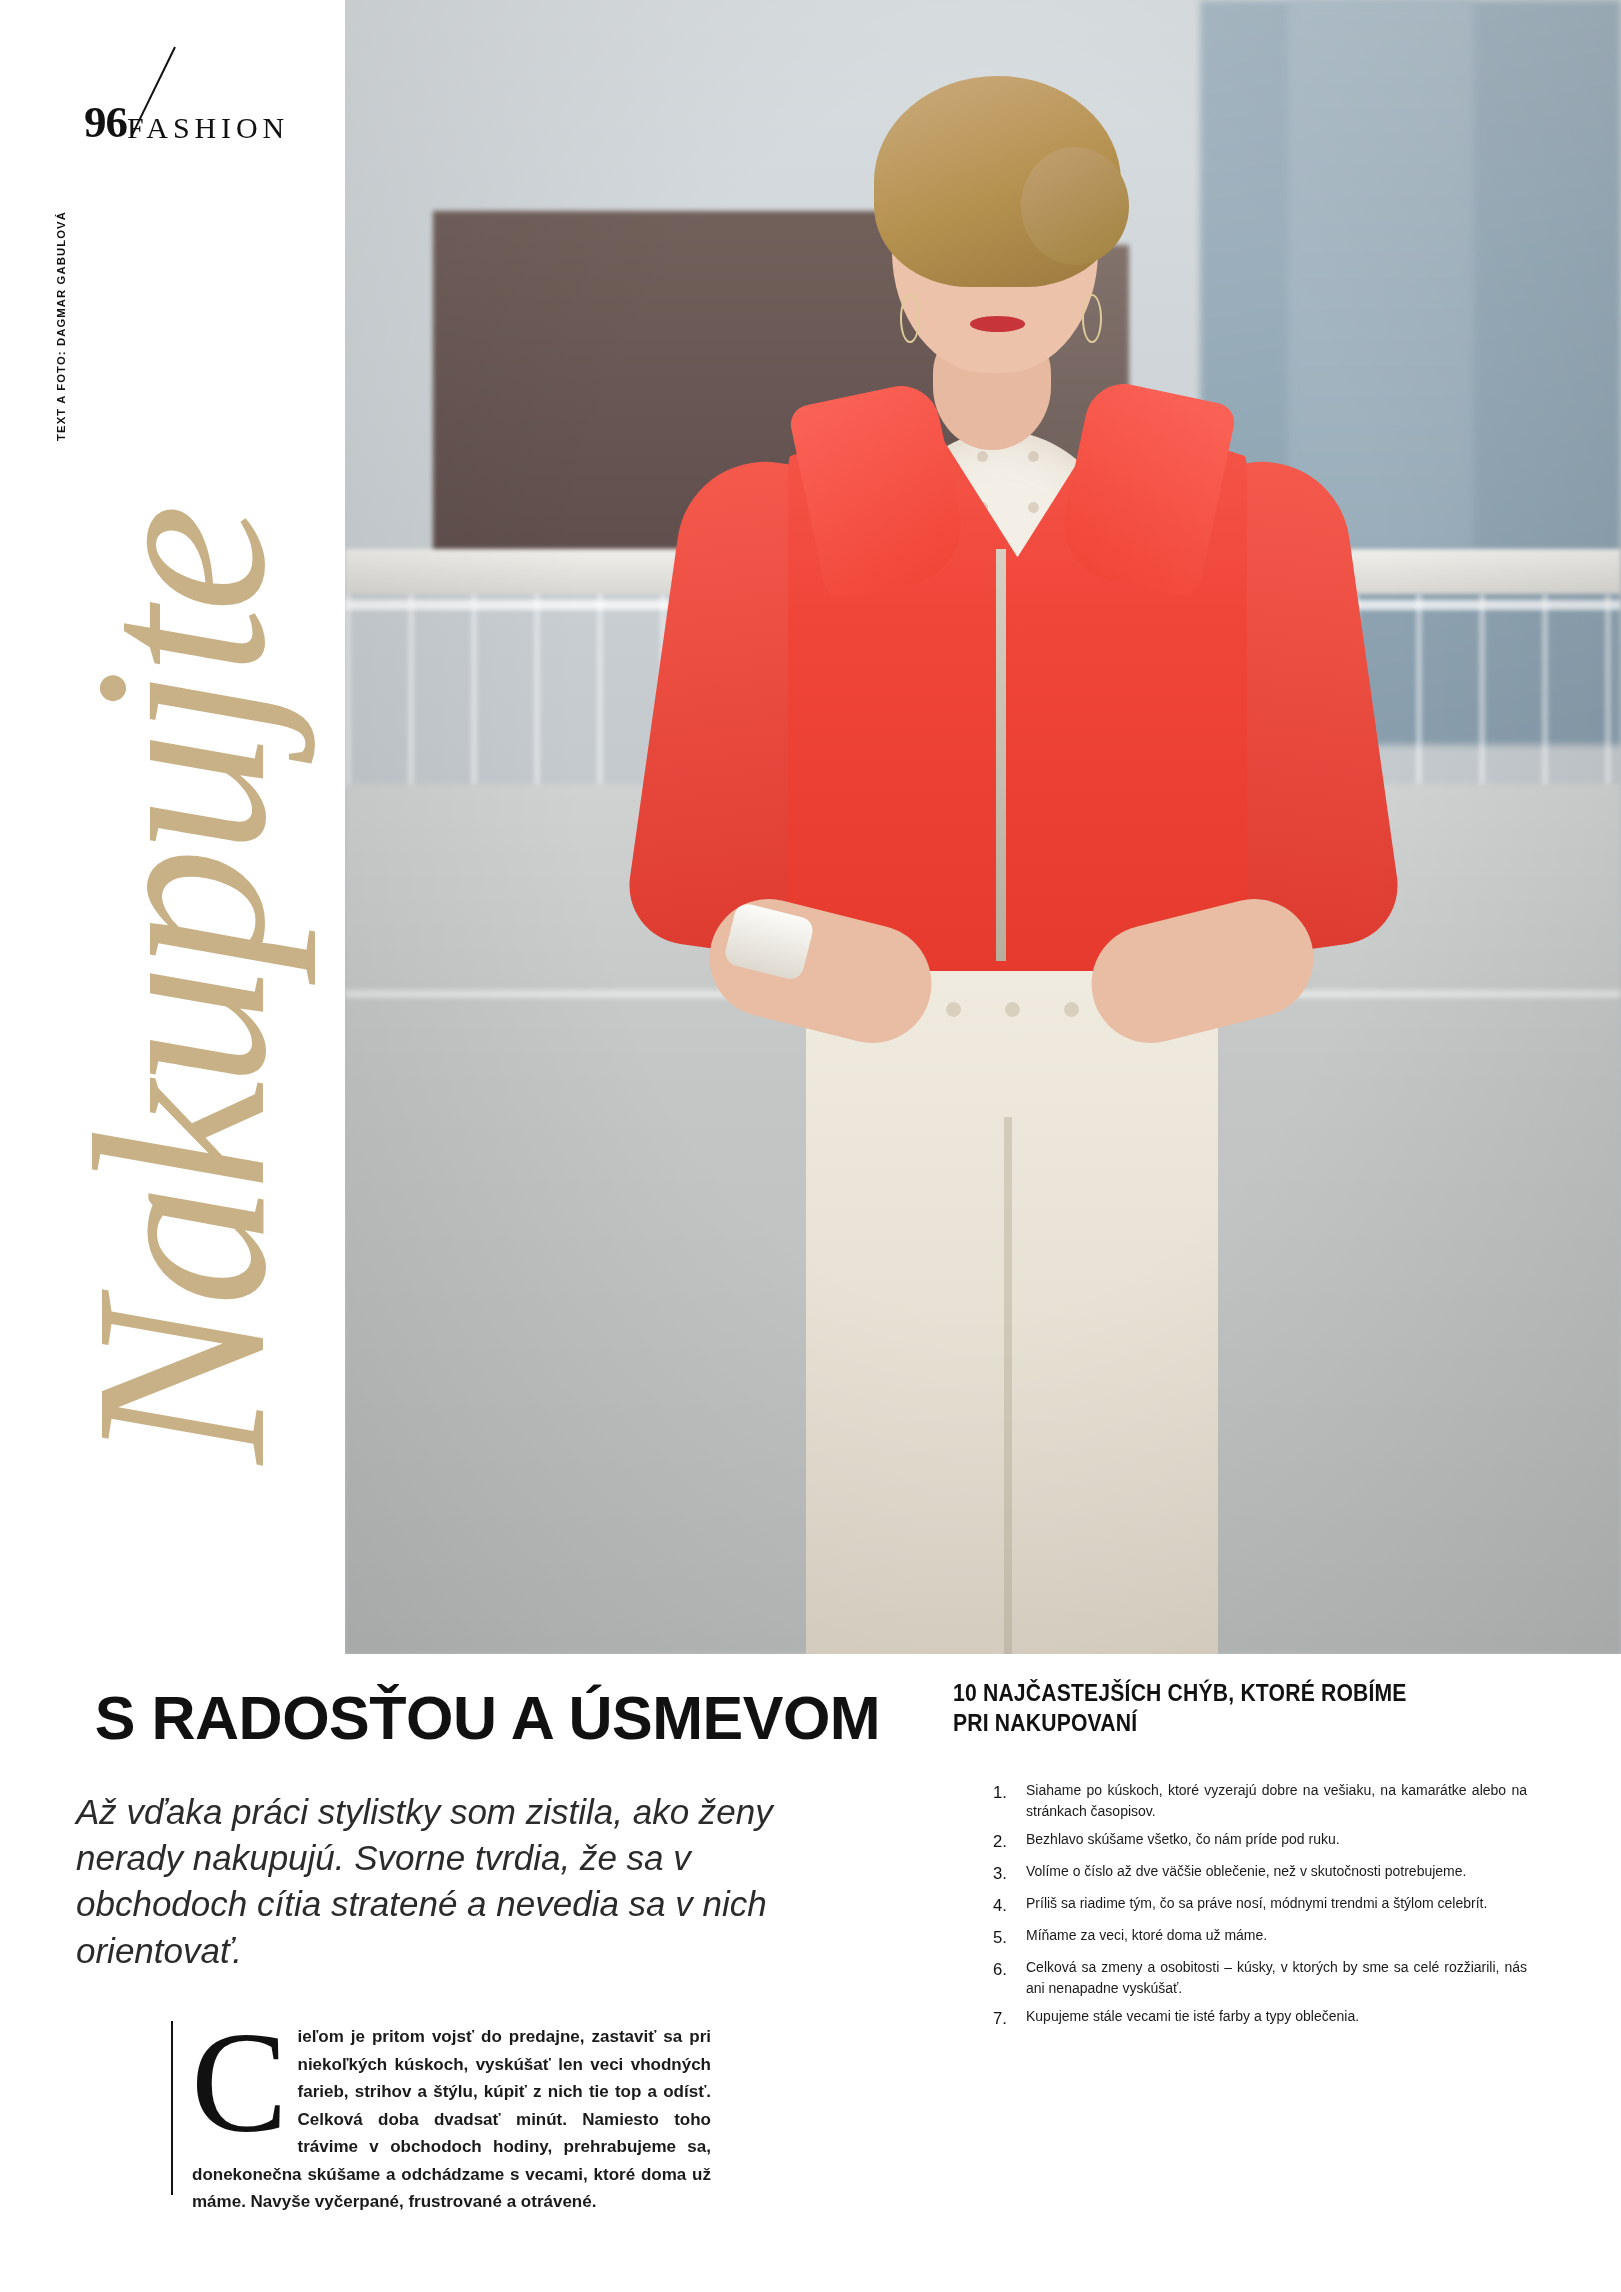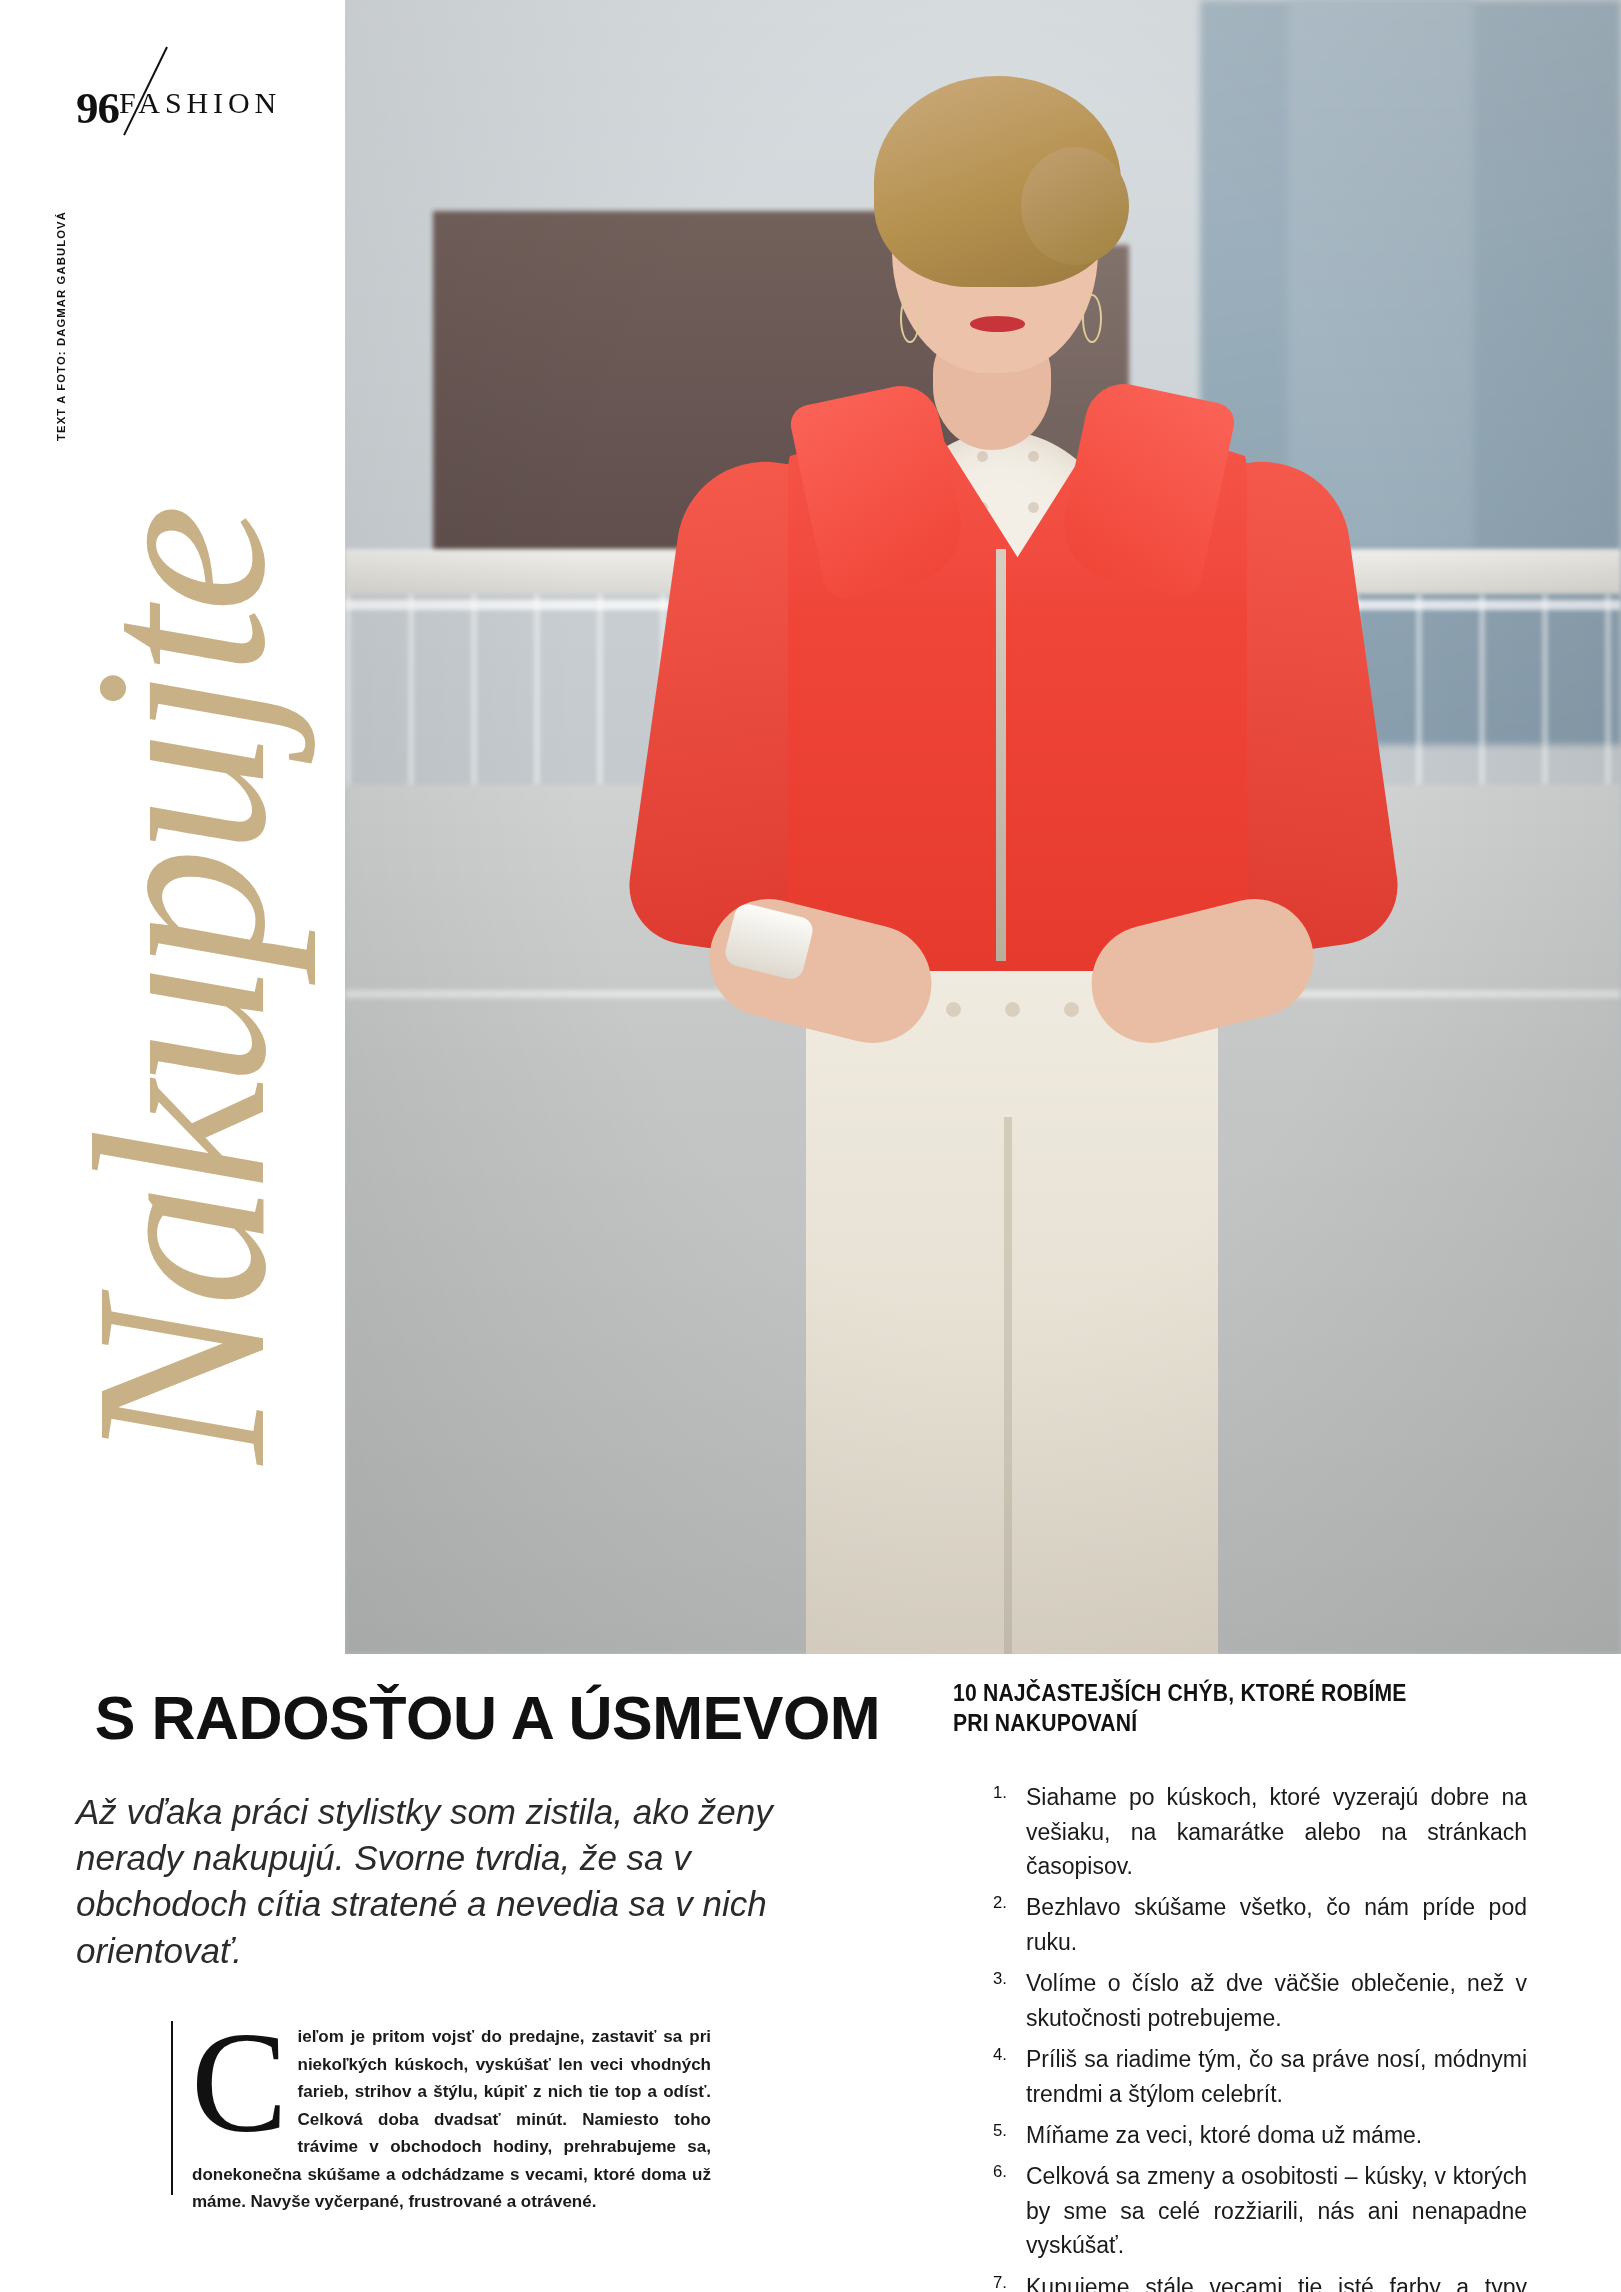--- a/index.html
+++ b/index.html
@@ -12,24 +12,24 @@
     height: 2293px;
     position: relative;
     overflow: hidden;
     font-family: "Liberation Sans", sans-serif;
     color: #111;
   }
 
   
   #page-header {
     position: absolute;
-    left: 76px;
+    left: 84px;
     top: 86px;
     display: flex;
-    align-items: flex-start;
+    align-items: flex-end;
     height: 59px;
   }
   #folio {
     font-family: "Liberation Serif", serif;
     font-weight: 700;
     font-size: 45px;
     letter-spacing: -1px;
     line-height: 1;
     color: #111;
   }
@@ -362,21 +362,21 @@
   }
   .li-num {
     width: 33px;
     flex: 0 0 33px;
     font-size: 16.7px;
     line-height: 1.5;
     color: #111;
   }
   .li-txt {
     flex: 1;
-    font-size: 23px;
+    font-size: 14px;
     line-height: 1.5;
     text-align: justify;
     color: #1a1a1a;
   }
 </style>
 </head>
 <body>
 
 <div id="page-header">
   <span id="folio">96</span>

